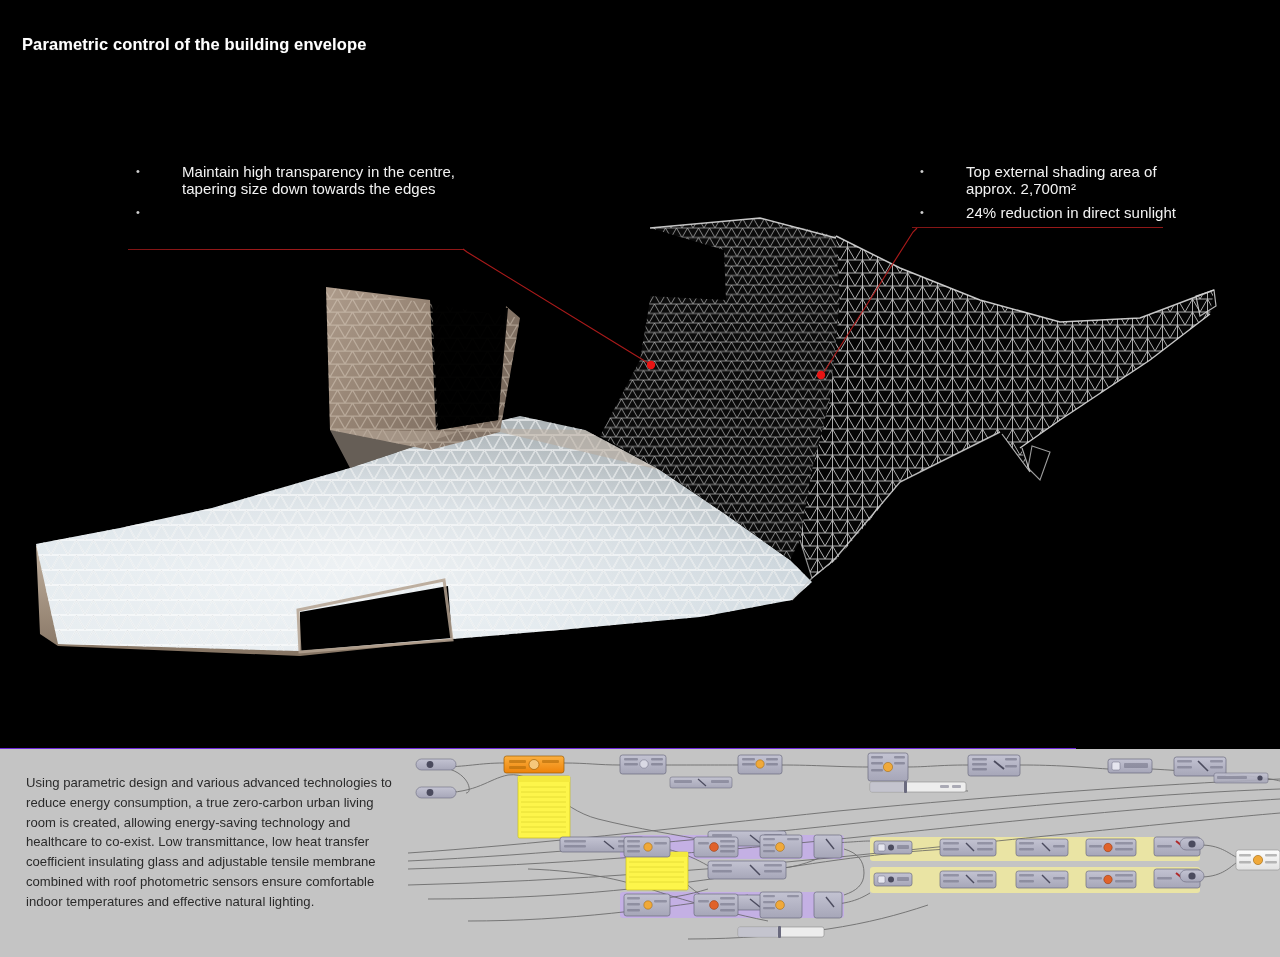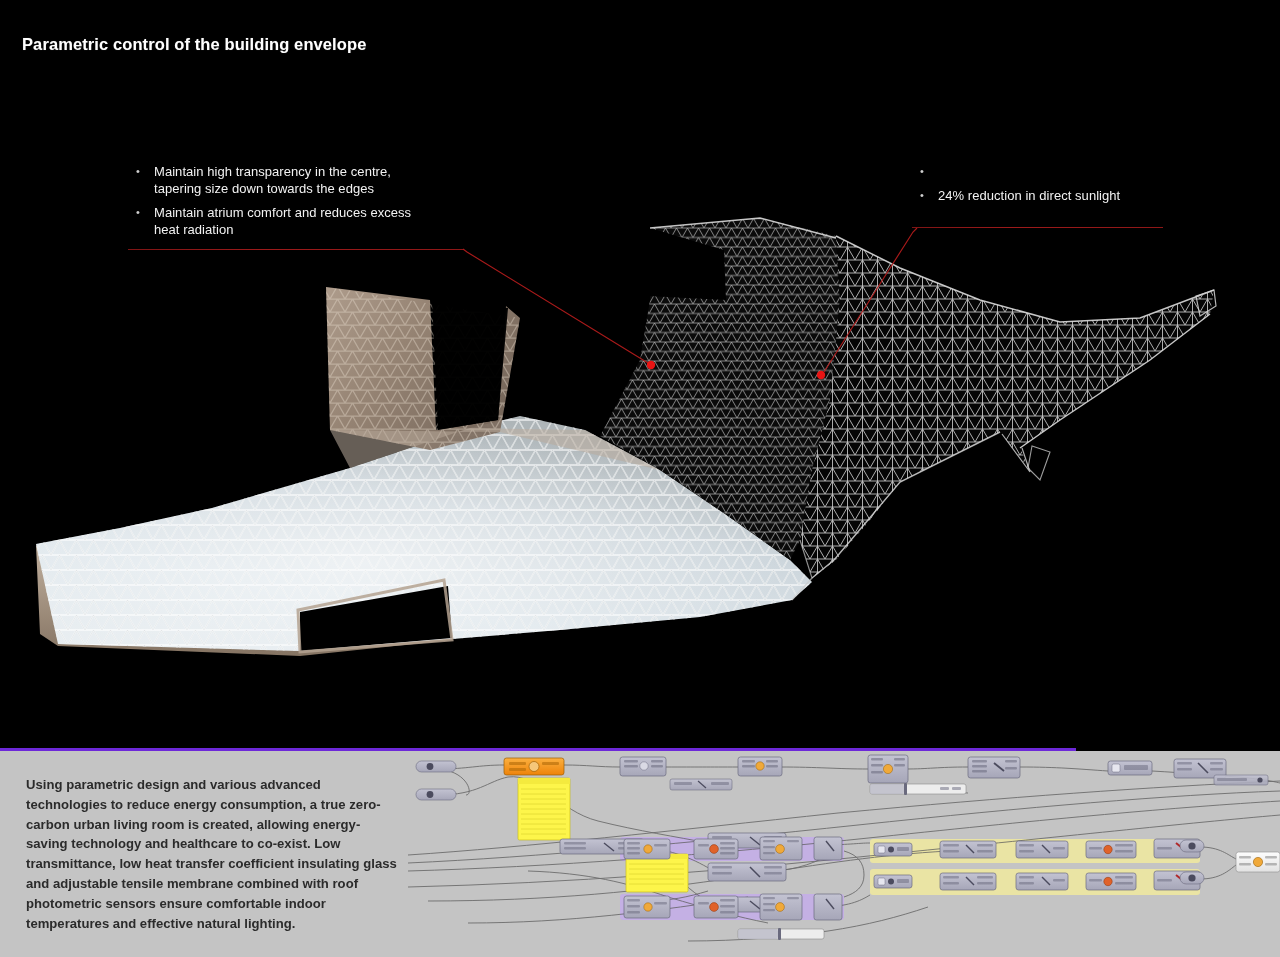--- a/index.html
+++ b/index.html
@@ -29,22 +29,22 @@
   .callout{ position:absolute; z-index:40; }
   .callout ul{ list-style:none; }
   .callout li{
     display:flex; align-items:flex-start; margin-bottom:7px;
   }
   .callout .bul{
     color:#cfcfcf; font-size:11px; line-height:17px;
     width:26px; flex:0 0 26px; text-align:left; padding-left:8px;
   }
   .callout .txt{
-    color:#f2f2f2; font-size:13px; line-height:17px;
-    letter-spacing:.05px; white-space:pre-line;
+    color:#f2f2f2; font-size:15px; line-height:17px;
+    letter-spacing:.05px; white-space:pre-line;margin-left:28px;
   }
 
   #callout-left{ left:128px; top:163px; width:340px; }
   #callout-right{ left:912px; top:163px; width:265px; }
 
   
   .rule{
     position:absolute; height:1px;
     background:linear-gradient(90deg,#7e1414 0%, #9d1a1a 40%, #8e1717 100%);
     z-index:39;
@@ -54,21 +54,21 @@
 
   
   #leaders{ position:absolute; left:0; top:0; width:1280px; height:748px; z-index:38; }
 
   
   #model{ position:absolute; left:0; top:0; width:1280px; height:748px; z-index:20; }
 
   
   #footer{
     position:absolute; left:0; top:748px; width:1076px; height:209px;
-    background:#c4c4c4; border-top:3px solid #6d28d9;font-weight:bold;
+    background:#c4c4c4; border-top:1px solid #6d28d9;
   }
   #footer-text{
     position:absolute; left:26px; top:24px; width:372px;
     color:#2b2b2b; font-size:13.1px; line-height:19.8px;
     letter-spacing:.02px;
   }
 
   
   #gh{
     position:absolute; left:408px; top:0px; width:872px; height:208px;
@@ -205,31 +205,31 @@
 
   <div class="callout" id="callout-left">
     <ul>
       <li>
         <span class="bul">•</span>
         <span class="txt">Maintain high transparency in the centre,
 tapering size down towards the edges</span>
       </li>
       <li>
         <span class="bul">•</span>
-        <span class="txt">Maintain atrium comfort and reduces excess
-heat radiation</span>
       </li>
     </ul>
   </div>
   <div class="rule" id="rule-left"></div>
 
   <div class="callout" id="callout-right">
     <ul>
       <li>
         <span class="bul">•</span>
+        <span class="txt">Top external shading area of
+approx. 2,700m²</span>
       </li>
       <li>
         <span class="bul">•</span>
         <span class="txt">24% reduction in direct sunlight</span>
       </li>
     </ul>
   </div>
   <div class="rule" id="rule-right"></div>
 
 </div>

